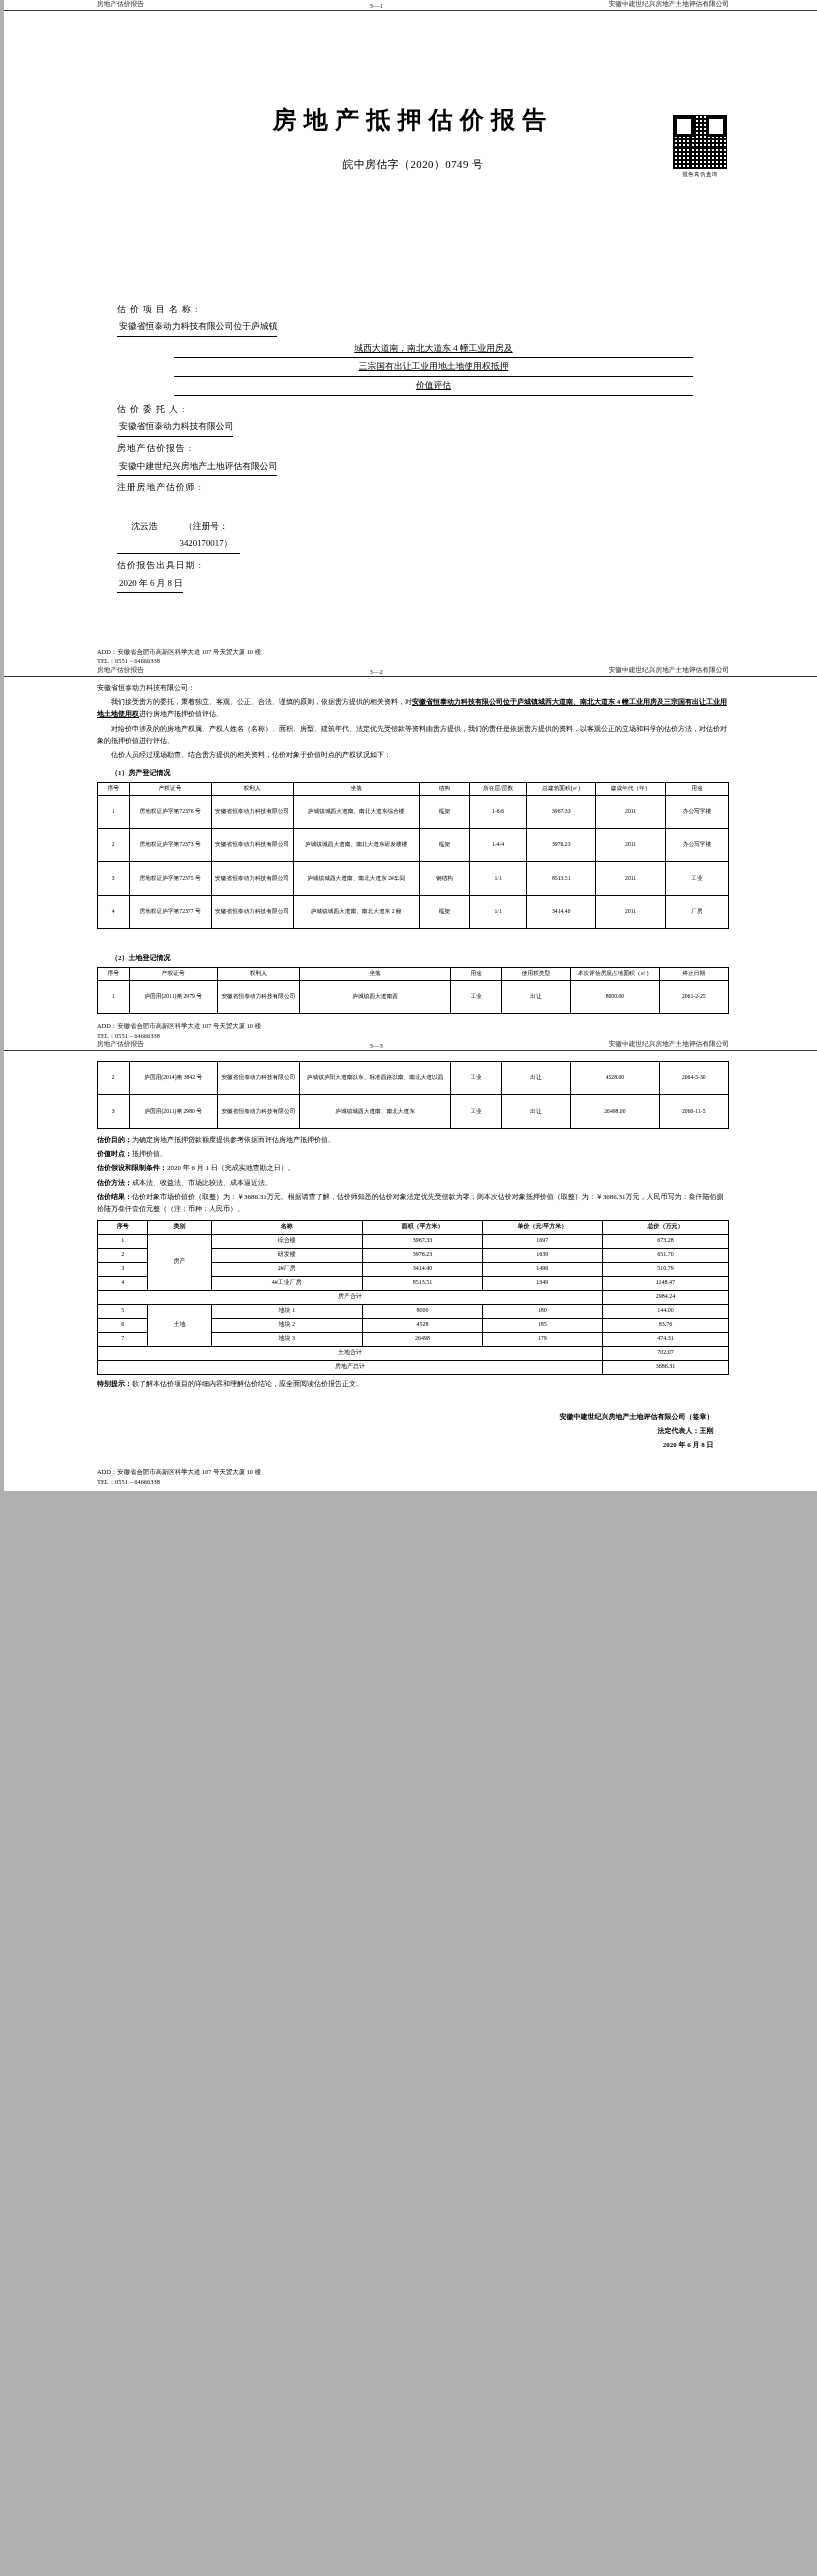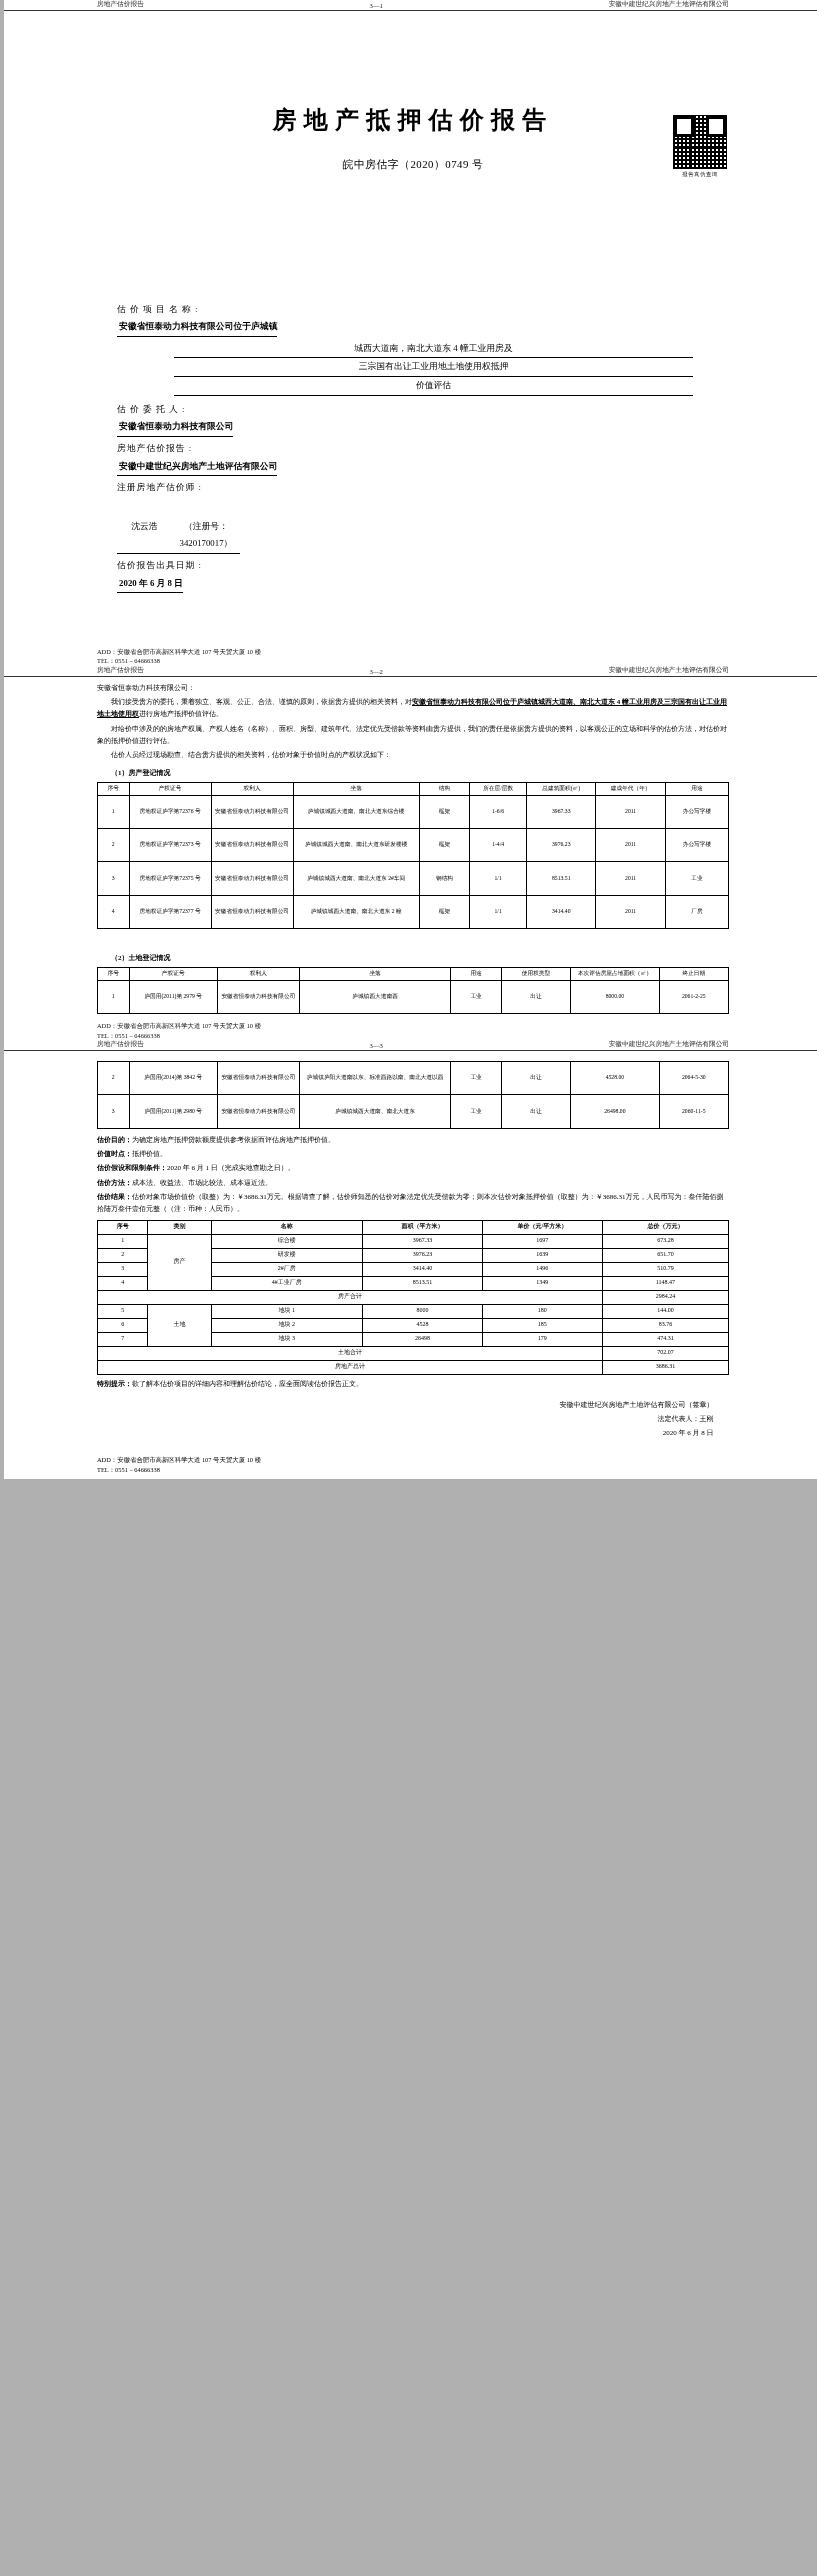--- a/index.html
+++ b/index.html
@@ -86,26 +86,26 @@
     line-height:2.0;
     color:#000;
   }
   .fld{display:flex;align-items:flex-start;margin-bottom:3.1px;flex-direction:column;}
   .fld .lbl{white-space:nowrap;letter-spacing:1px;}
   .fld .val{
     flex:1;
     border-bottom:0.5px solid #000;
     padding-left:2.1px;
     text-align:center;
-    font-weight:bold;
   }
   .cont-line{
     border-bottom:0.5px solid #000;
     text-align:center;
     margin-left:57px;
+    text-decoration:underline;
   }
   .regnum{display:flex;}
   .regnum .n1{flex:1;border-bottom:0.5px solid #000;text-align:center;}
   .regnum .n2{flex:1.25;border-bottom:0.5px solid #000;text-align:center;}
   
   .sec{
     padding:5.2px 93px 0 93px;
     box-sizing:border-box;
     font-size:7px;
     line-height:1.75;
@@ -150,25 +150,26 @@
     table-layout:fixed;
   }
   table.v th,table.v td{
     border:0.5px solid #000;
     text-align:center;
     padding:2.6px 1px;
     line-height:1.3;
   }
   .tip{margin-top:7.2px;font-size:7px;}
   .sign{
-    margin-top:8px;
+    margin-top:20px;
     text-align:right;
     font-size:7px;
     line-height:2.0;
     padding-right:15.5px;
+    font-weight:bold;
   }
   .spacer{height:12.4px;}
   .bottom-addr{
     padding:15.5px 93px 5.2px 93px;
     font-size:6.4px;
     line-height:1.45;
   }
 </style>
 </head>
 <body>

